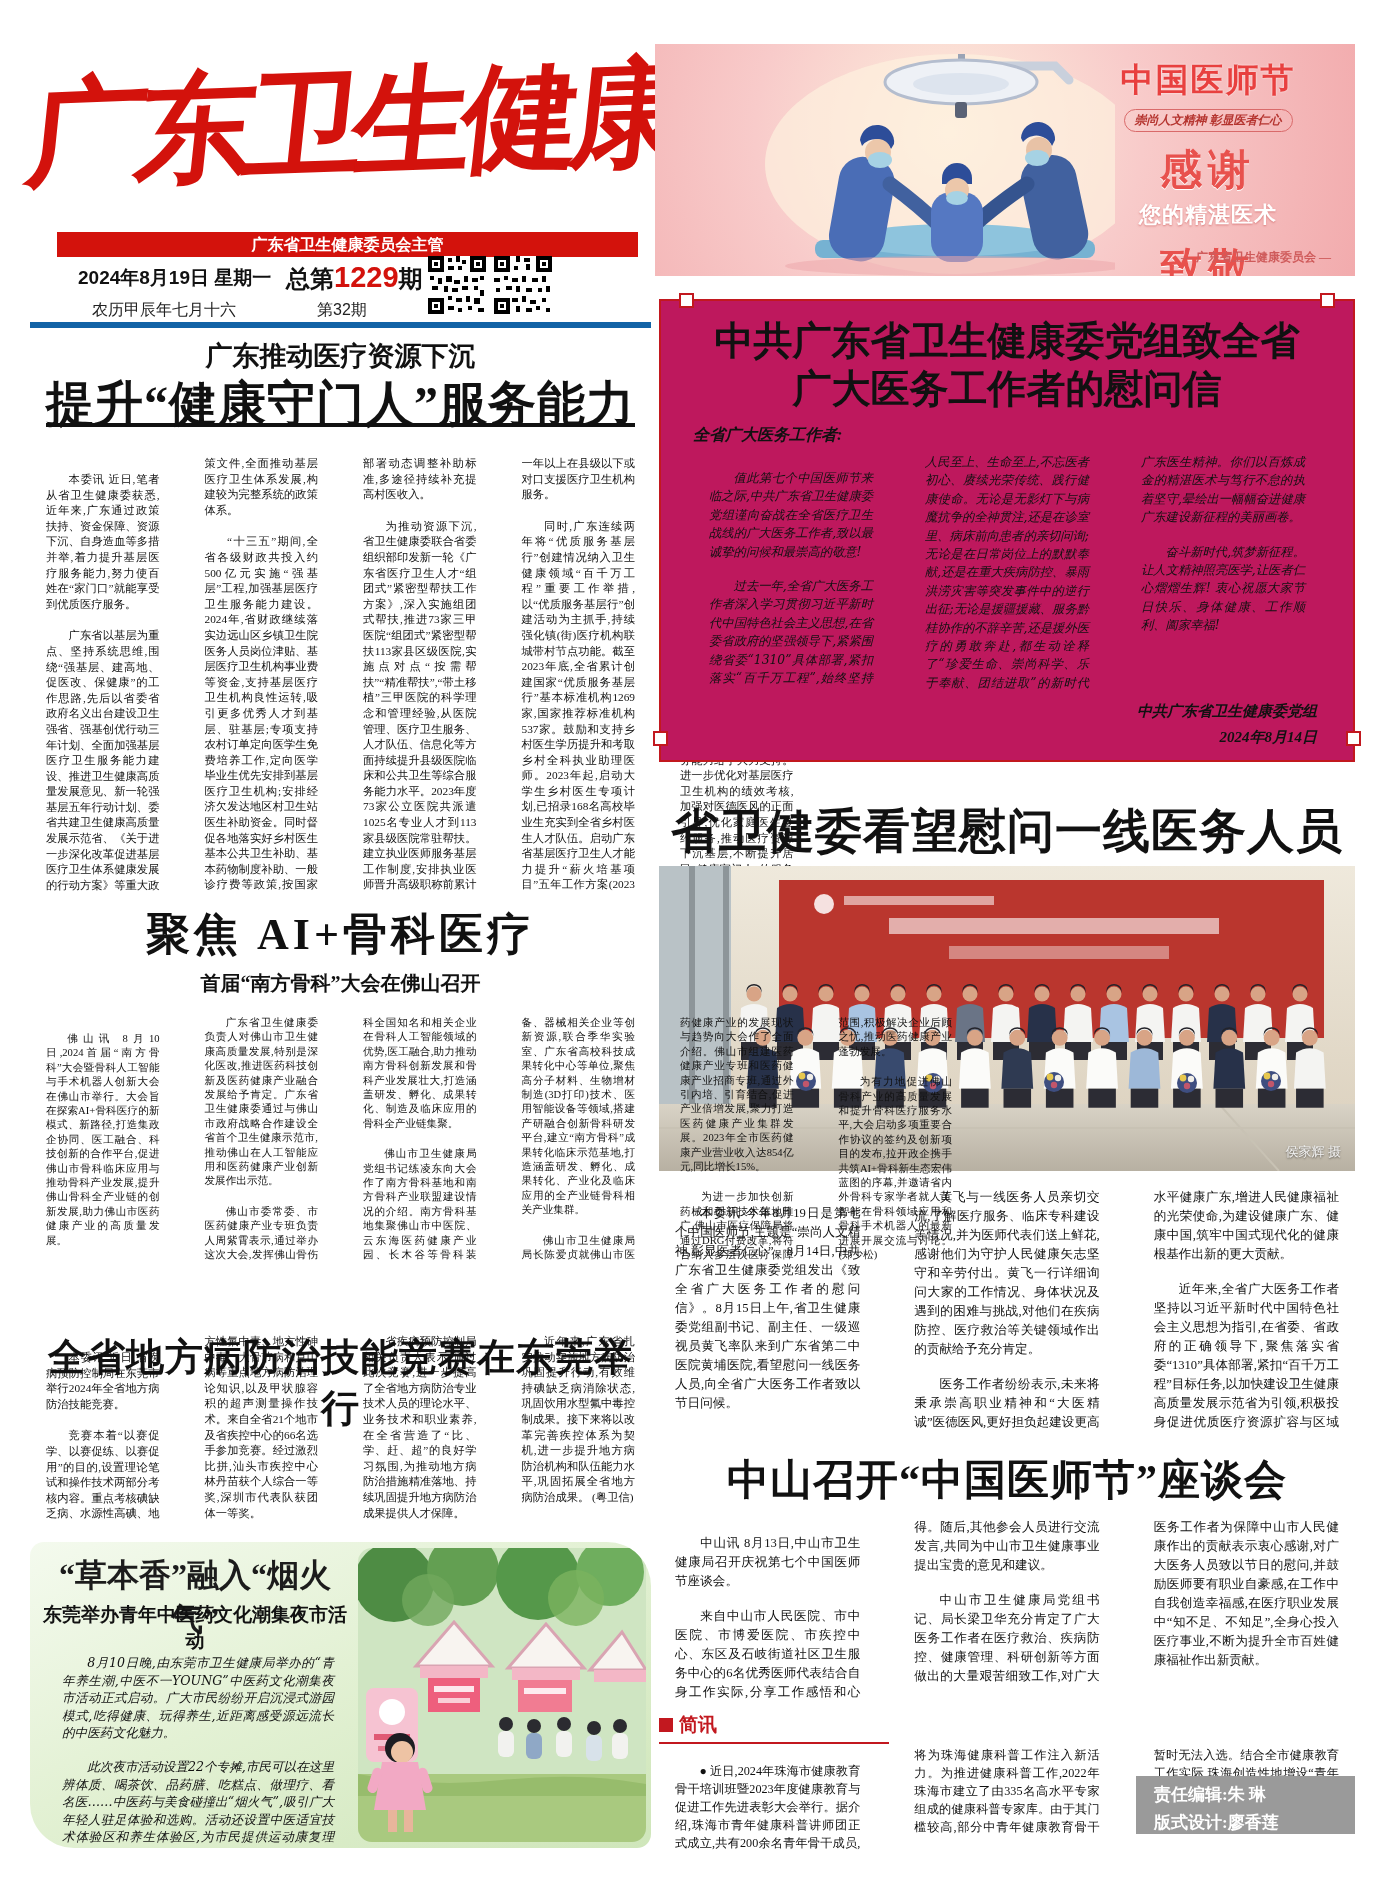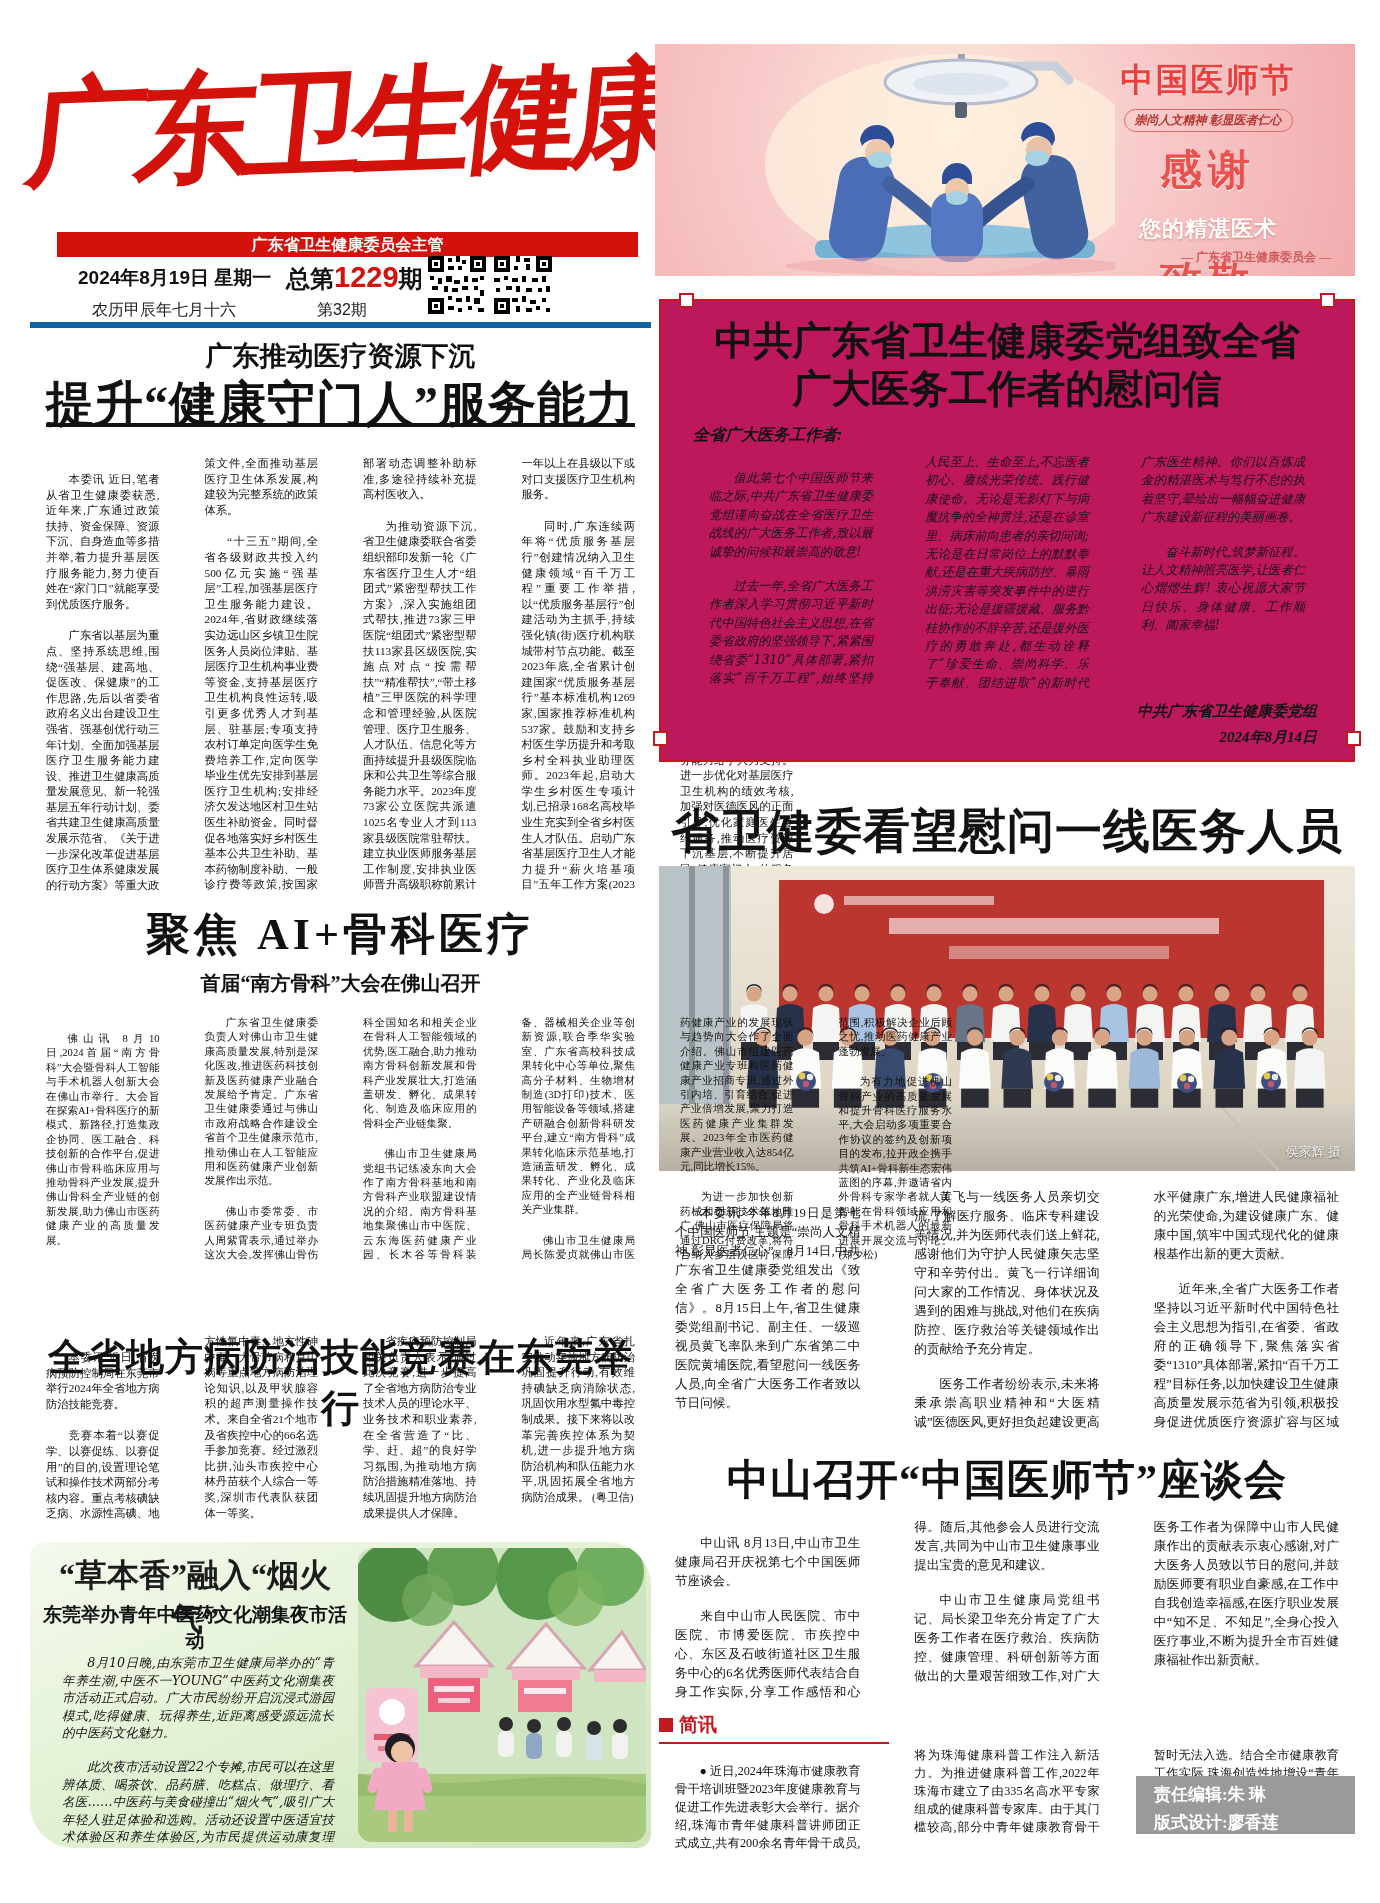--- a/index.html
+++ b/index.html
@@ -25,21 +25,21 @@
      background:radial-gradient(circle at 42% 38%, #fdeedd 0%, #f8cbca 45%, #f2abad 100%);}
   .banner svg{position:absolute;left:0;top:0;}
   .banner-text{position:absolute;right:22px;top:14px;width:250px;text-align:center;}
   .banner-event{font-family:"Liberation Sans",sans-serif;font-weight:900;font-size:33px;color:#e8403f;
      text-shadow:0 0 2px #fff;letter-spacing:2px;}
   .banner-slogan{display:inline-block;margin-top:6px;padding:2px 10px;border:1px solid #d96a6a;border-radius:999px;
      font-style:italic;font-size:12px;color:#b5342f;font-weight:bold;}
   .banner-big{font-family:"Liberation Sans",sans-serif;font-weight:900;font-size:42px;color:#e8514d;
      letter-spacing:6px;text-shadow:0 1px 0 #fff;margin-top:10px;}
   .banner-mid{font-family:"Liberation Sans",sans-serif;font-weight:900;font-size:22px;color:#fff;
-     letter-spacing:1px;text-shadow:0 1px 2px rgba(200,80,80,.6);margin-top:16px;}
+     letter-spacing:1px;text-shadow:0 1px 2px rgba(200,80,80,.6);margin-top:2px;}
   .banner-credit{position:absolute;right:24px;bottom:10px;font-size:12px;color:#cf5b5b;font-weight:bold;}
   
   .kicker{font-weight:bold;font-size:27px;text-align:center;}
   .headline{font-weight:900;text-align:center;letter-spacing:1px;}
   .cols{column-fill:auto;text-align:justify;}
   .para{margin:16px;text-indent:2em;}
   .body-sm{font-size:11.3px;line-height:15.6px;}
   
   .lead-kicker{left:30px;top:338px;width:621px;}
   .lead-headline{left:30px;top:372px;width:621px;font-size:48px;text-decoration:underline;}

